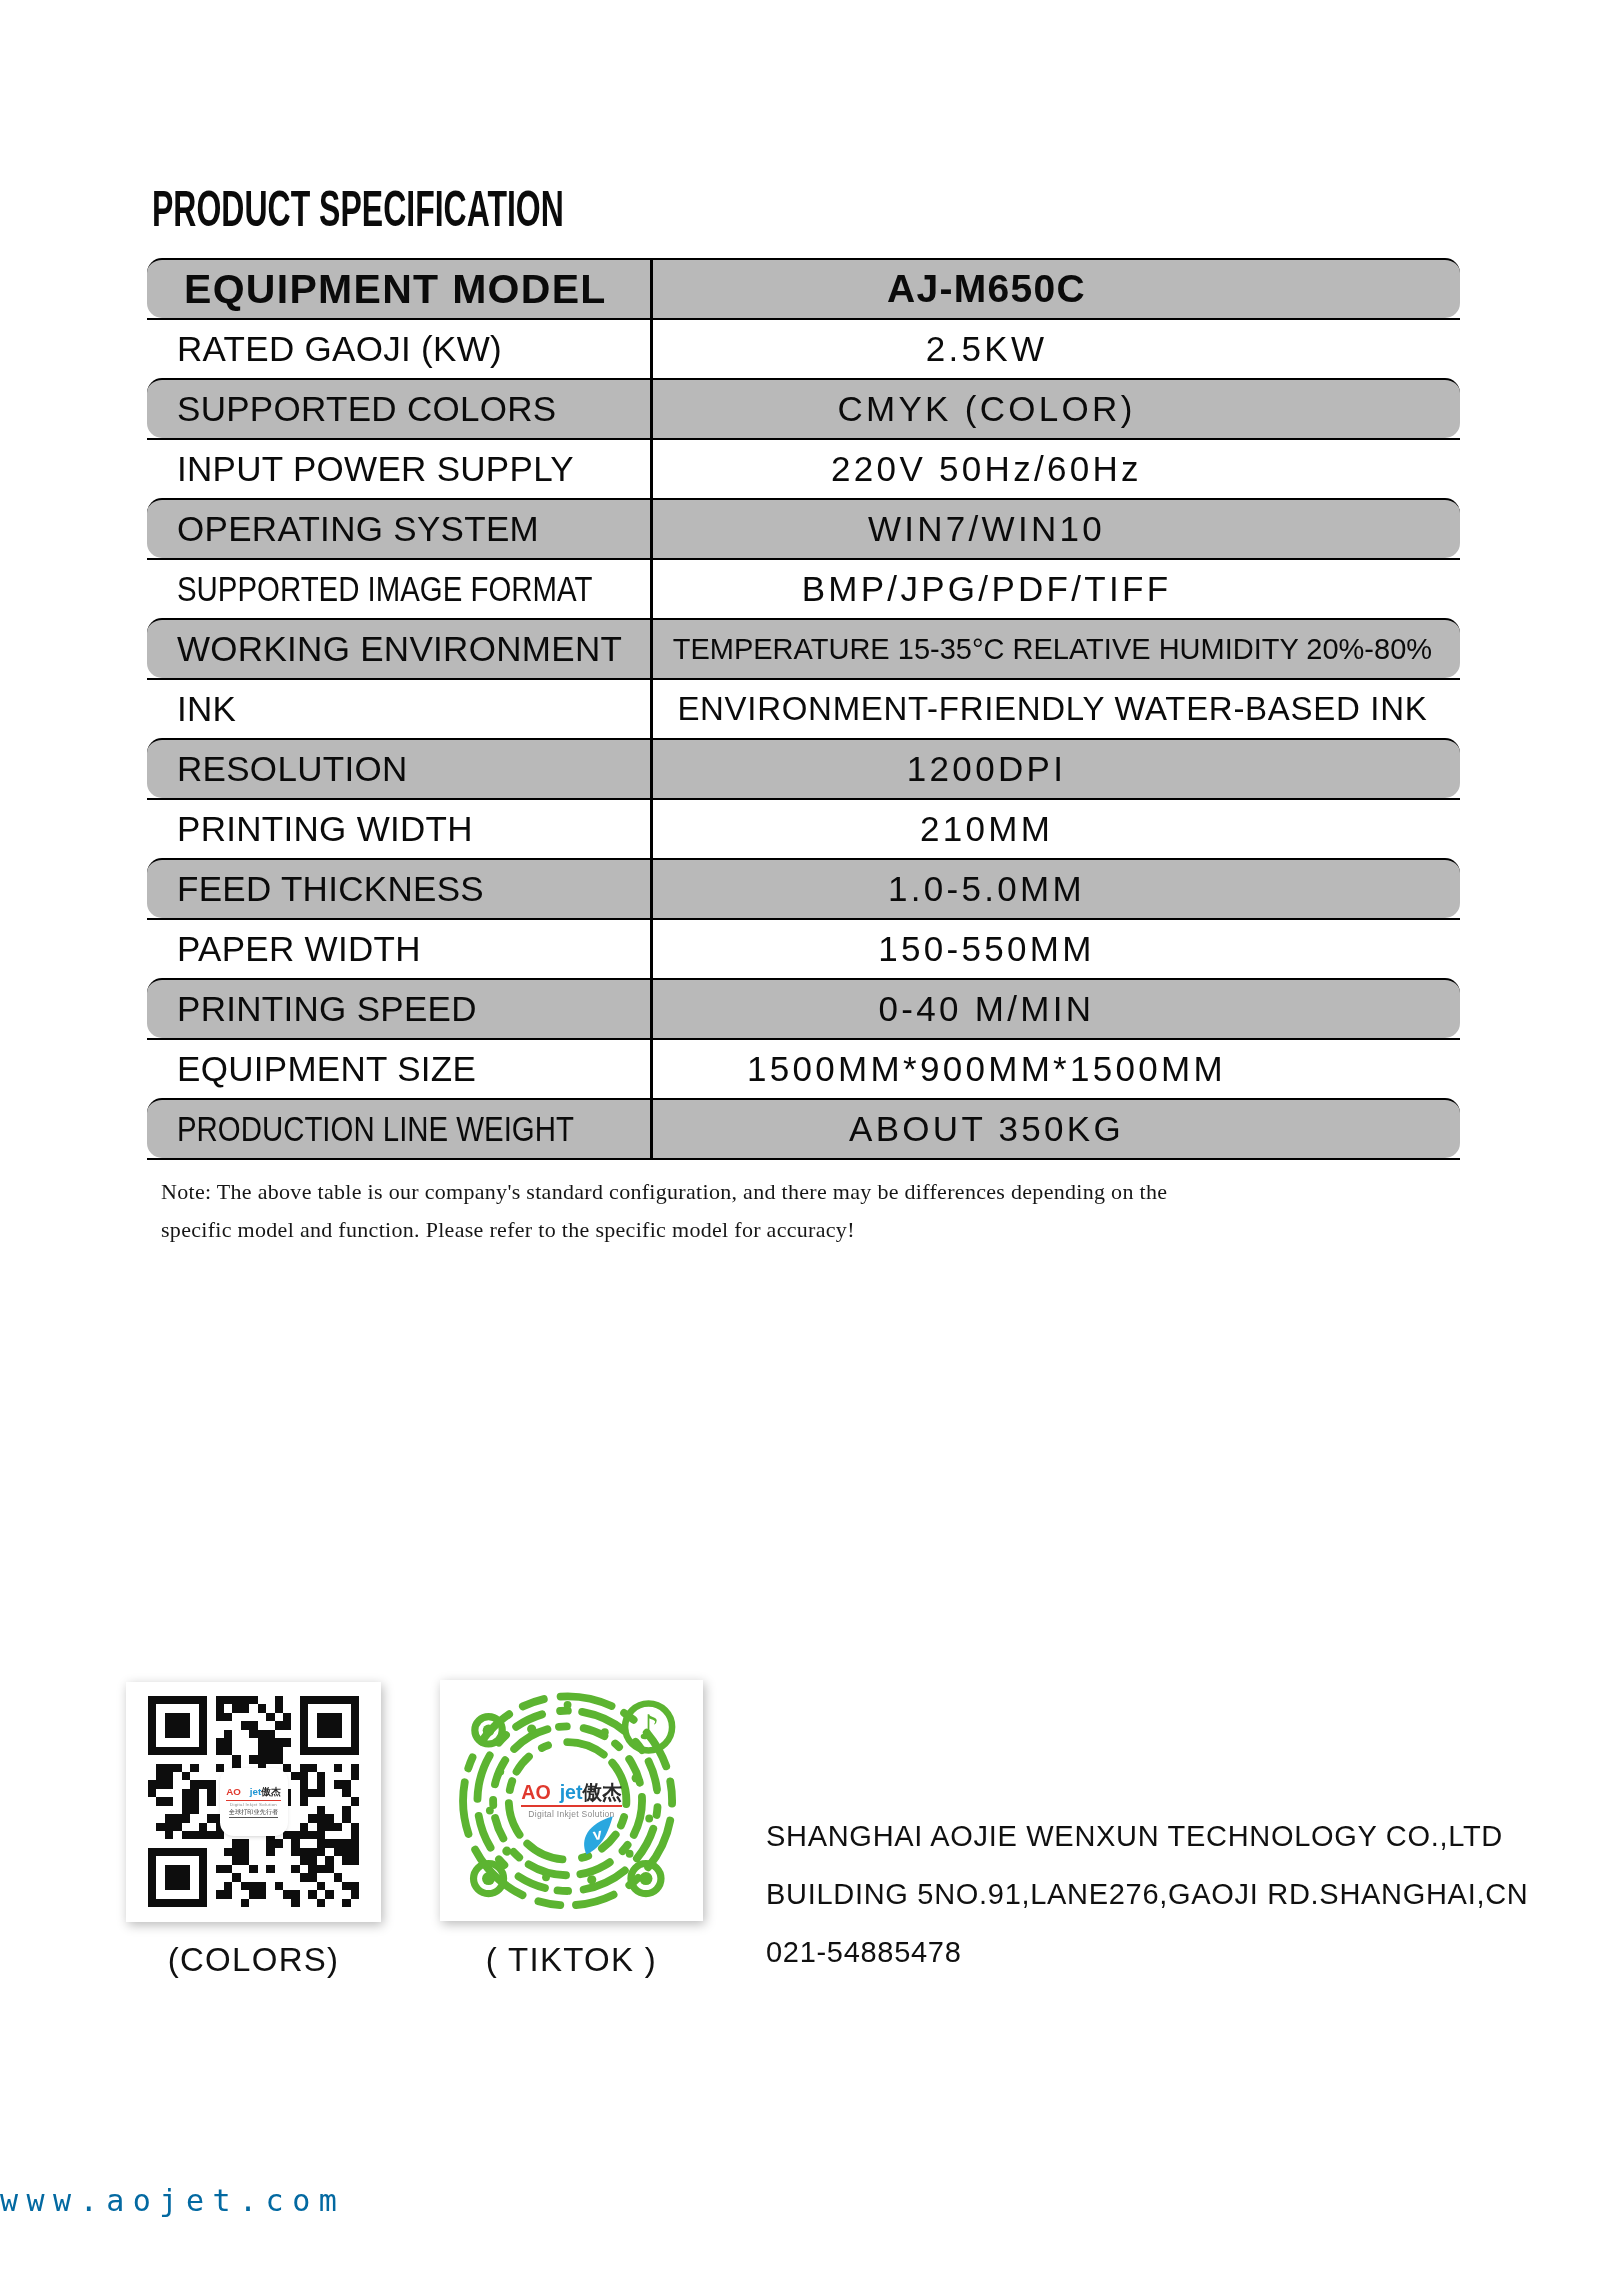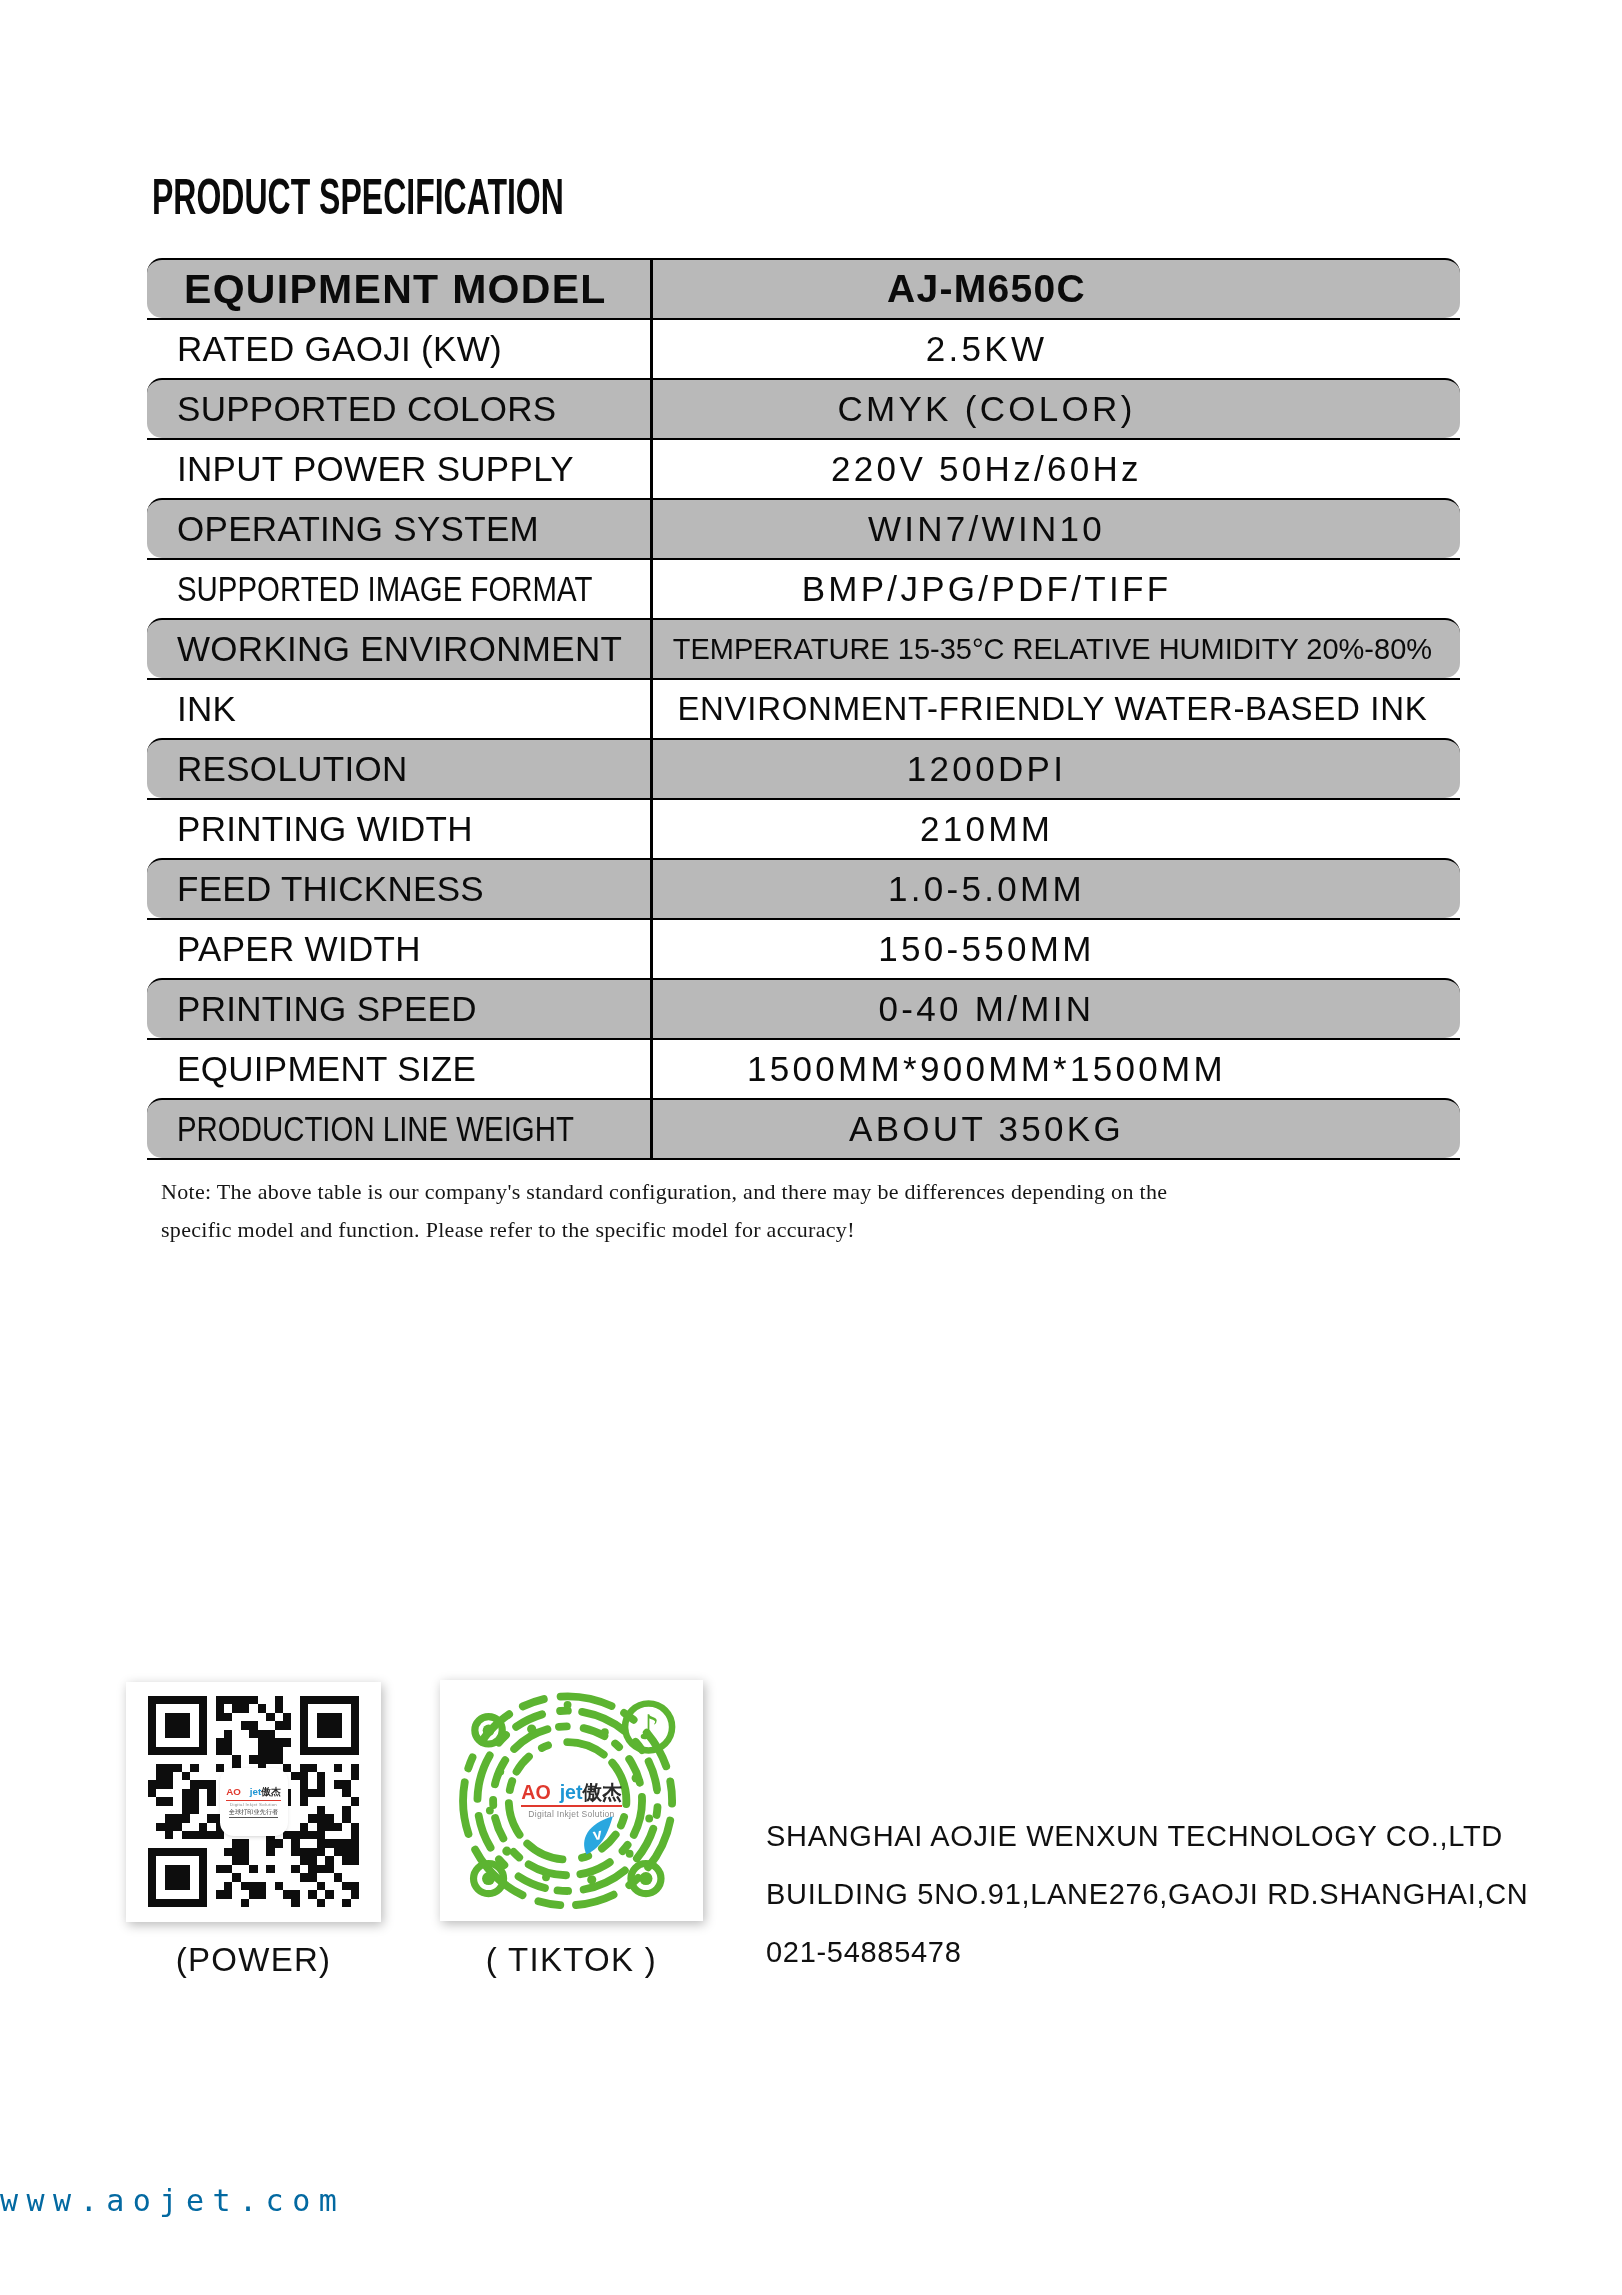--- a/index.html
+++ b/index.html
@@ -1,19 +1,19 @@
 <!DOCTYPE html>
 <html style="font-size:10.5px"><head>
 <meta charset="utf-8">
 <style>
   html,body{margin:0;padding:0;background:#e8e8e8;}
   .page{position:relative;width:1623px;height:2295px;background:#ffffff;overflow:hidden;
         font-family:"Liberation Sans",sans-serif;color:#0b0b0b;}
   
-  .title{position:absolute;left:152px;top:168px;font-size:50px;font-weight:700;white-space:nowrap;}
+  .title{position:absolute;left:152px;top:180px;font-size:50px;font-weight:700;white-space:nowrap;}
   .title span{display:inline-block;transform:scaleX(0.64);transform-origin:left center;letter-spacing:0px;}
   
   .spec-table{position:absolute;left:147px;top:258px;width:1313px;border-bottom:2.6px solid #000;}
   .spec-table .divider{position:absolute;left:503px;top:0;bottom:0;width:2.6px;background:#000;z-index:3;}
   .row{display:flex;height:60px;border-top:2.6px solid #000;box-sizing:border-box;}
   .row.gray{background:#b9b9b9;border-radius:15px;}
   .row.white{background:#ffffff;}
   .cell{display:flex;align-items:center;box-sizing:border-box;}
   .label{width:503px;padding-left:30px;font-size:35px;letter-spacing:0.3px;white-space:nowrap;}
   .label.cond{letter-spacing:0;}
@@ -377,21 +377,21 @@
           <rect x="1" y="19" width="5" height="5" fill="#fff"></rect>
           <rect x="2" y="20" width="3" height="3"></rect>
       </g>
     </svg>
     <div class="qr-logo-box">
       <div class="logo-line"><span class="logo-ao">AO</span><span class="logo-jet">jet</span><span class="logo-cn">傲杰</span></div>
       <div class="logo-sub">Digital Inkjet Solution</div>
       <div class="logo-cnline">全球打印业先行者</div>
     </div>
   </div>
-  <div class="qr-label wechat">(POWER)</div>
+  <div class="qr-label wechat">(COLORS)</div>
 
   <div class="card tiktok-card">
     <svg class="tiktok-art" viewBox="0 0 402 369" fill="none">
       <g stroke="#5cb431" stroke-width="12" stroke-linecap="round" fill="none">
         <circle cx="195" cy="185" r="66" stroke-dasharray="30 18 12 22 44 16 8 26" transform="rotate(10 195 185)"></circle>
         <circle cx="195" cy="185" r="90" stroke-dasharray="52 20 14 16 30 24 10 30 60 18" transform="rotate(-30 195 185)"></circle>
         <circle cx="195" cy="185" r="114" stroke-dasharray="40 22 60 18 12 26 34 20 8 24" transform="rotate(60 195 185)"></circle>
         <circle cx="195" cy="185" r="138" stroke-dasharray="70 24 16 20 44 28 12 22 52 26" transform="rotate(-80 195 185)"></circle>
         <circle cx="195" cy="185" r="160" stroke-dasharray="34 26 80 22 18 28 60 24" transform="rotate(140 195 185)"></circle>
       </g>

